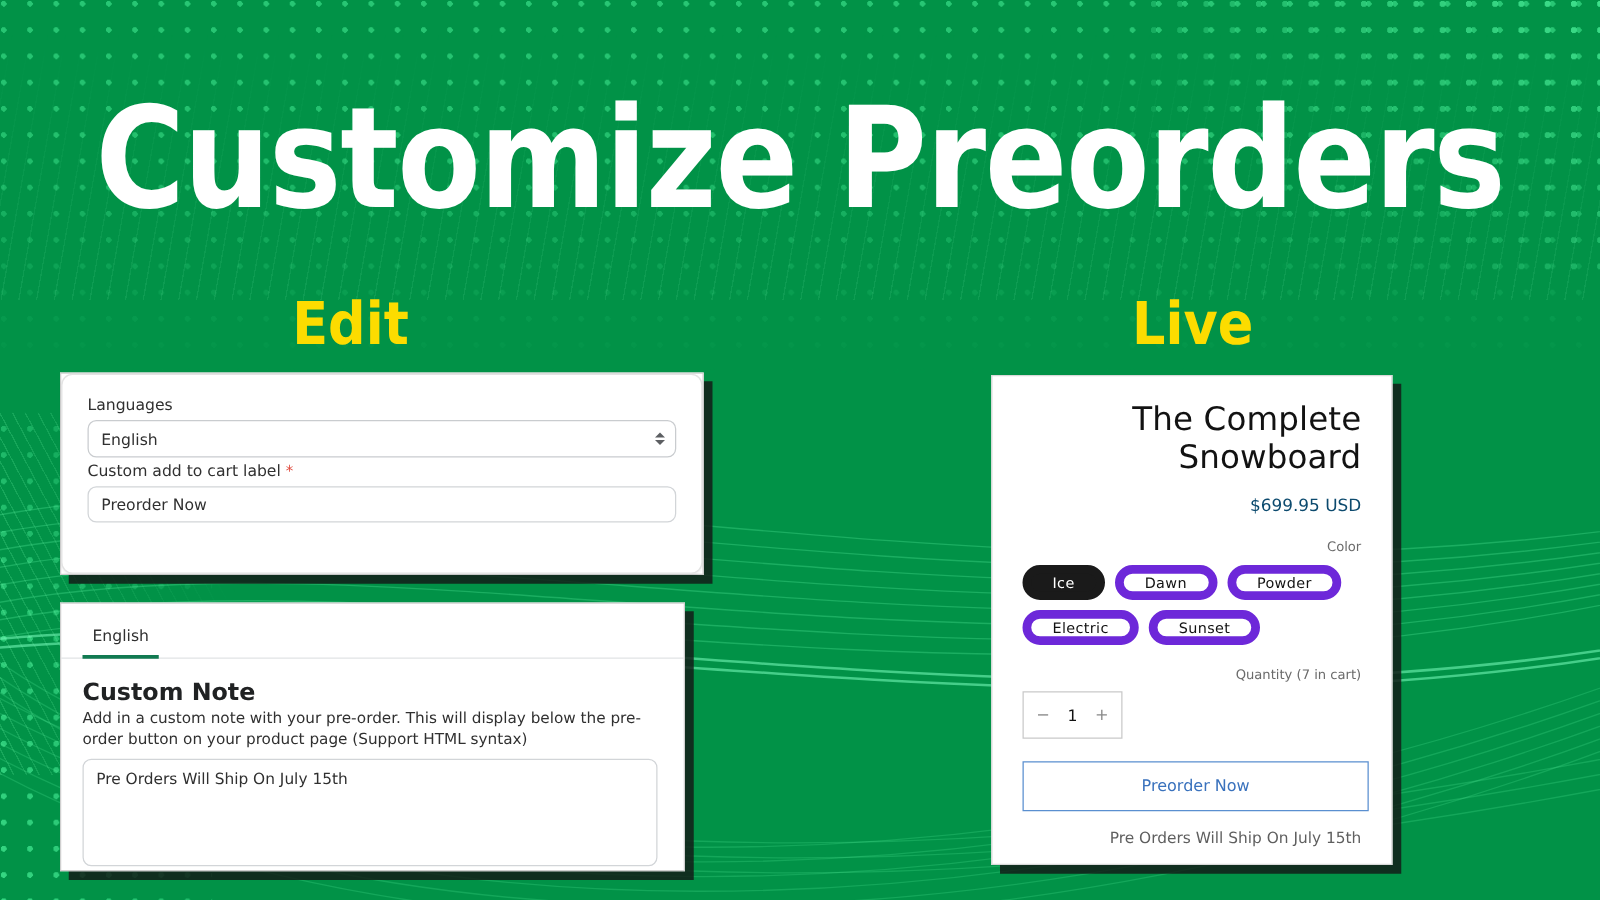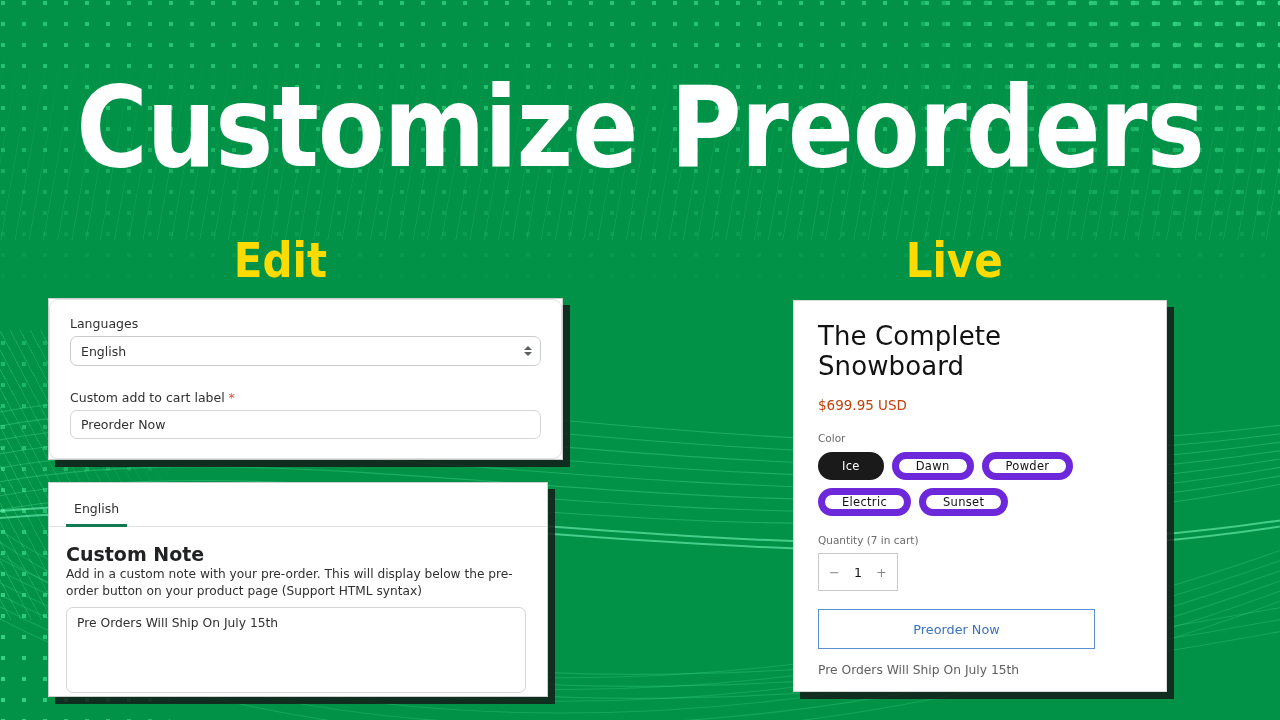--- a/index.html
+++ b/index.html
@@ -123,21 +123,21 @@
   .stepper-arrows i.dn { border-left: 4px solid transparent; border-right: 4px solid transparent; border-top: 4px solid #5c5f62; }
 
   .text-input {
     width: 100%; height: 29px;
     border: 1px solid #d2d5d8; border-radius: 7px;
     background: #fff;
     display: flex; align-items: center; padding: 0 10px;
     font-family: "DejaVu Sans", sans-serif;
     font-size: 12.5px; color: #303030;
   }
-  .mt14 { margin-top: 24px; }
+  .mt14 { margin-top: 3px; }
 
   
   .tabs-row {
     height: 44px; display: flex; align-items: flex-end;
     border-bottom: 1px solid #e1e3e5; padding-left: 17px;
   }
   .tab {
     font-family: "DejaVu Sans", sans-serif;
     font-size: 12.5px; color: #303030;
     padding: 0 8px 8px 8px;
@@ -158,32 +158,33 @@
     width: 460px; height: 86px;
     border: 1px solid #d2d5d8; border-radius: 7px;
     background: #fff; padding: 8px 10px;
     font-family: "DejaVu Sans", sans-serif;
     font-size: 12.3px; color: #303030;
   }
 
   
   #live-card {
     position: absolute; left: 793px; top: 300px;
-    width: 374px; height: 392px;
+    width: 321px; height: 392px;
     background: #ffffff;
     border: 1px solid #d9d9d9;
     box-shadow: 7px 7px 0 rgba(20,24,22,.82);
     padding: 20px 24px 0 24px;
     font-family: "DejaVu Sans", sans-serif;
+    text-align: right;
   }
   .prod-title {
     font-size: 26px; line-height: 1.16; color: #121212; font-weight: 400;
     letter-spacing: .1px;
   }
-  .prod-price { margin-top: 16px; font-size: 13.5px; color: #c2410c; }
+  .prod-price { margin-top: 16px; font-size: 13.5px; color: #0c4a6e; }
   .opt-label { margin-top: 19px; font-size: 10.5px; color: #6b6b6b; }
   .pill-row { display: flex; gap: 8px; flex-wrap: wrap; margin-top: 8px; }
   .pill {
     border: 7px solid #6d28d9; border-radius: 20px;
     height: 28px; display: flex; align-items: center; justify-content: center;
     padding: 0 17px; font-size: 11.5px; color: #121212; background: #fff;
     letter-spacing: .3px;
   }
   .pill.selected { background: #1a1a1a; color: #ffffff; border-color: #1a1a1a; font-weight: 500; }
   .qty-label { margin-top: 18px; font-size: 10.5px; color: #6b6b6b; }

